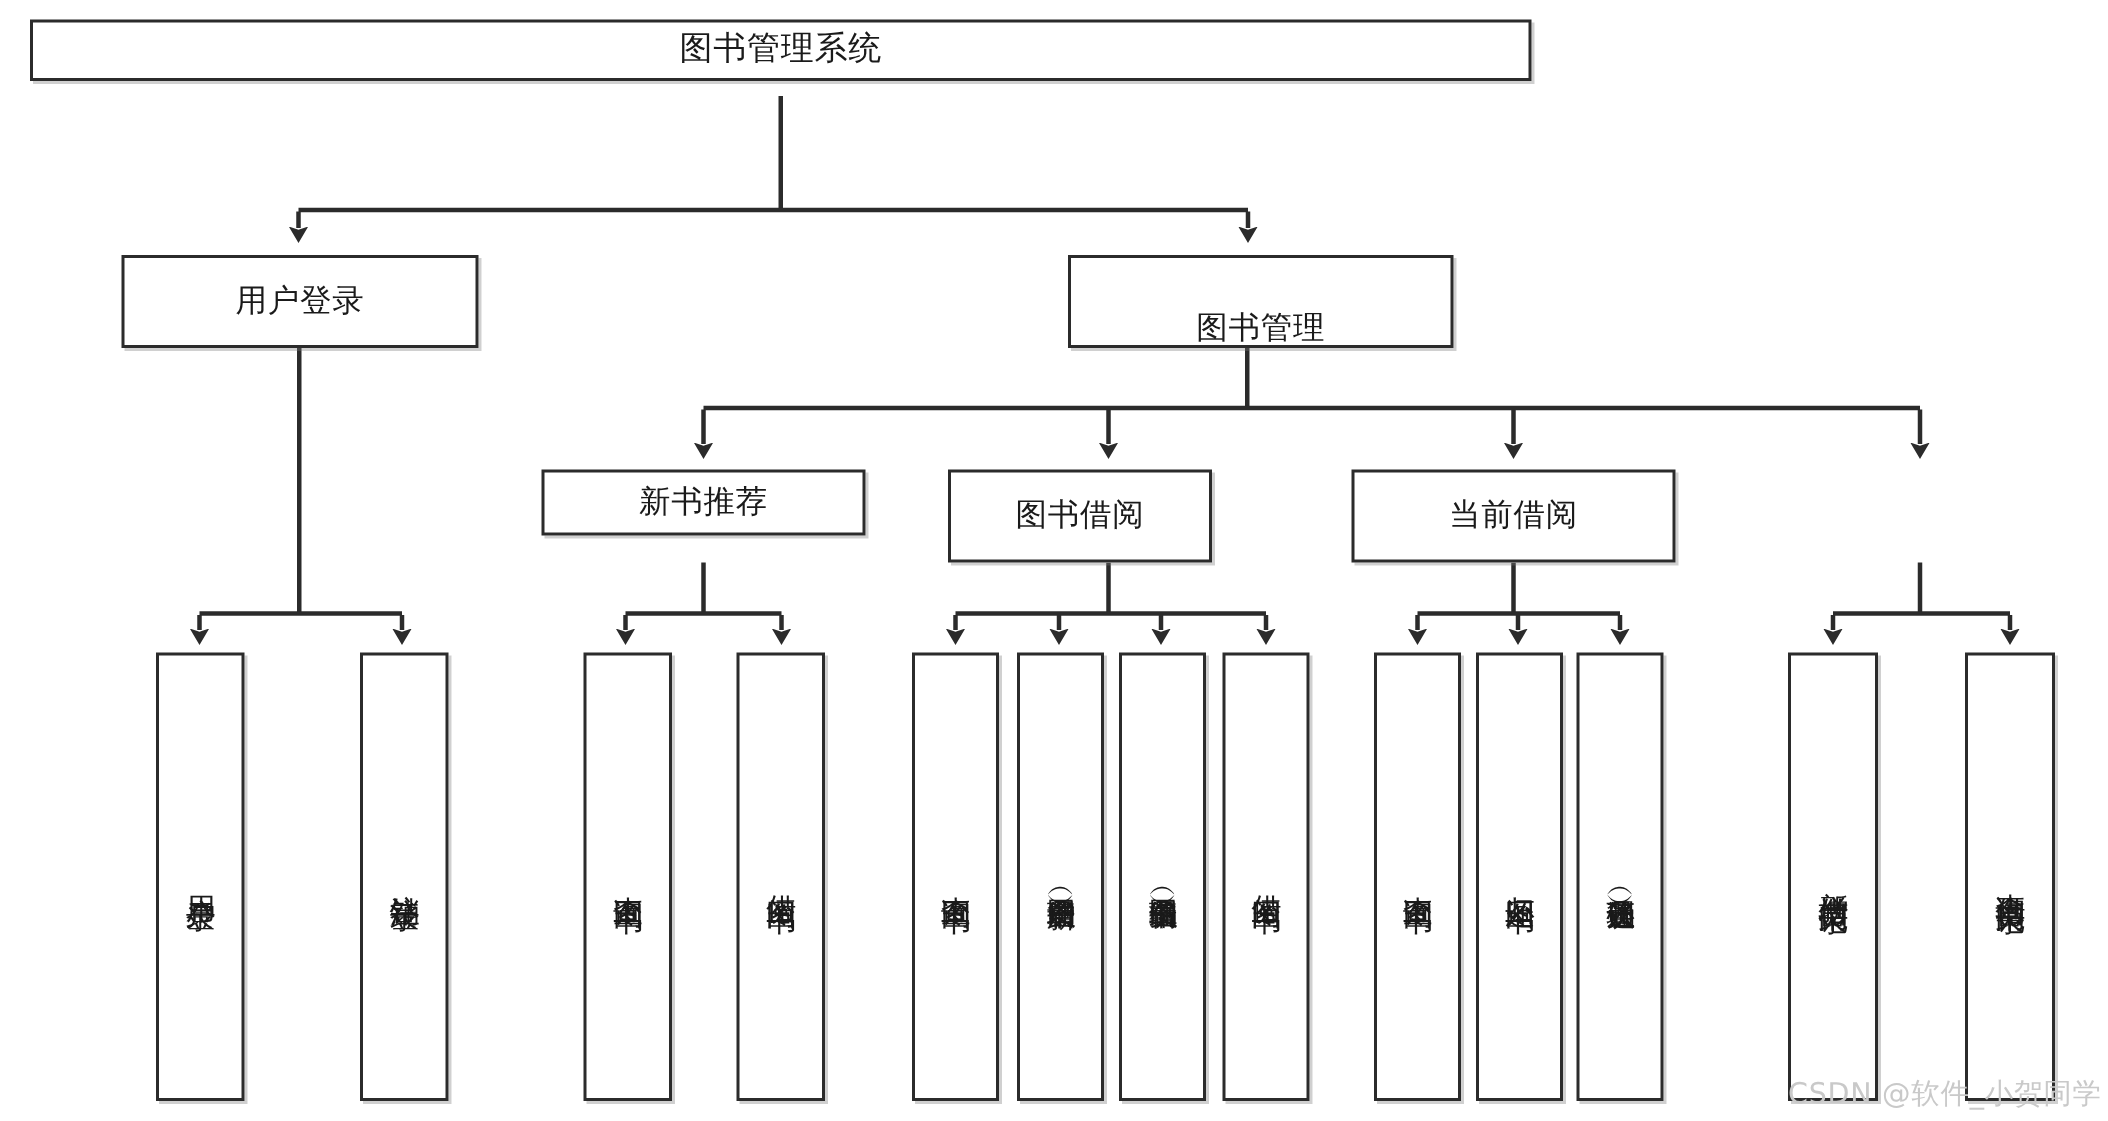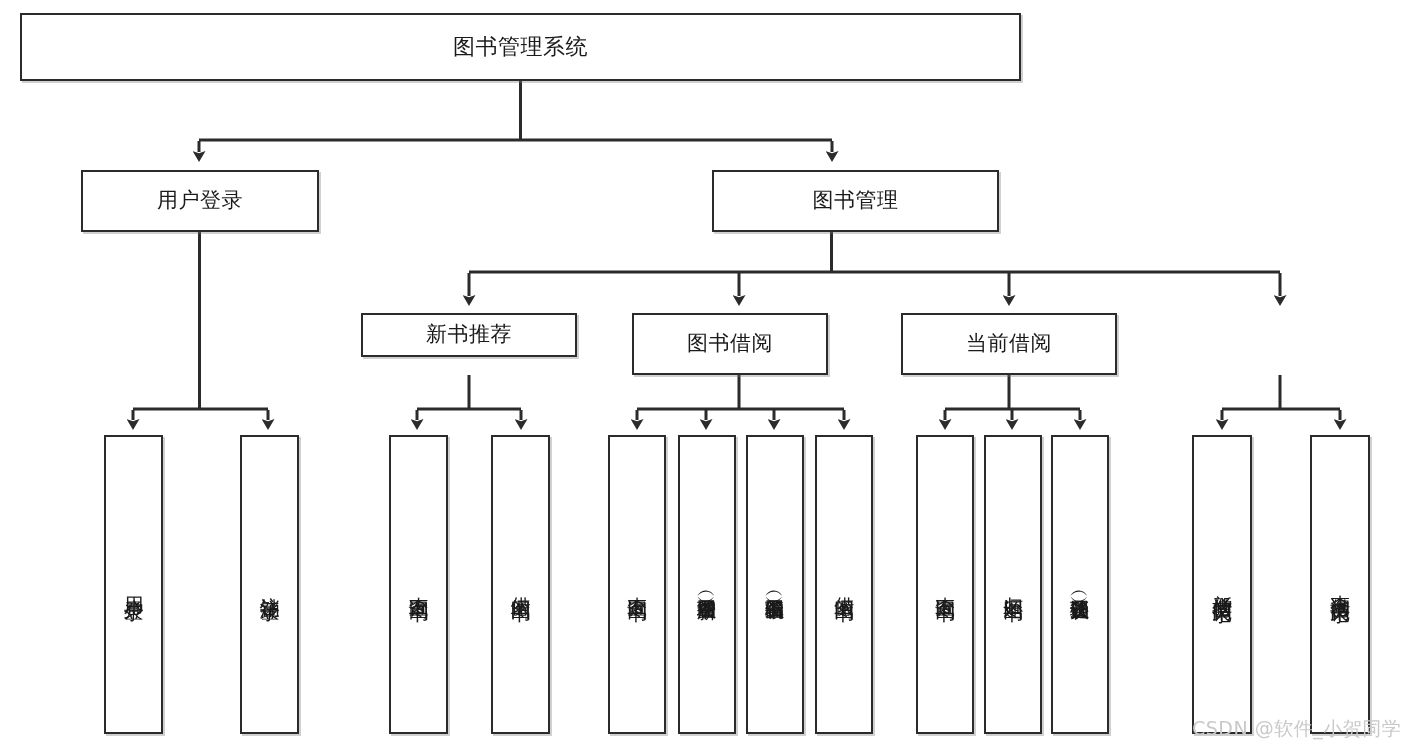--- a/index.html
+++ b/index.html
@@ -129,35 +129,35 @@
       <path d="M1012,410 L1012,420" marker-end="url(#arrow)"></path>
       <path d="M1080,410 L1080,420" marker-end="url(#arrow)"></path>
 
       <path d="M1280,375 L1280,409"></path>
       <path d="M1222,409 L1340,409"></path>
       <path d="M1222,410 L1222,420" marker-end="url(#arrow)"></path>
       <path d="M1340,410 L1340,420" marker-end="url(#arrow)"></path>
     </g>
   </svg>
 
-  <div class="node horiz root" style="left:20px; top:13px; width:1001px; height:68px;">
+  <div class="node horiz root" style="left:20px; top:13px; width:1001px; height:41px;">
     <span class="label">图书管理系统</span>
   </div>
 
   <div class="node horiz" style="left:81px; top:170px; width:238px; height:62px;">
     <span class="label">用户登录</span>
   </div>
-  <div class="node horiz" style="left:712px; top:170px; width:287px; height:62px;">
+  <div class="node horiz" style="left:712px; top:170px; width:257px; height:62px;align-items:flex-end;">
     <span class="label">图书管理</span>
   </div>
 
   <div class="node horiz" style="left:361px; top:313px; width:216px; height:44px;">
     <span class="label">新书推荐</span>
   </div>
-  <div class="node horiz" style="left:632px; top:313px; width:196px; height:62px;">
+  <div class="node horiz" style="left:632px; top:313px; width:176px; height:62px;">
     <span class="label">图书借阅</span>
   </div>
   <div class="node horiz" style="left:901px; top:313px; width:216px; height:62px;">
     <span class="label">当前借阅</span>
   </div>
 
   <div class="node vert" style="left:104px; top:435px; width:59px; height:299px;">
     <span class="label">用户登录</span>
   </div>
   <div class="node vert" style="left:240px; top:435px; width:59px; height:299px;">

